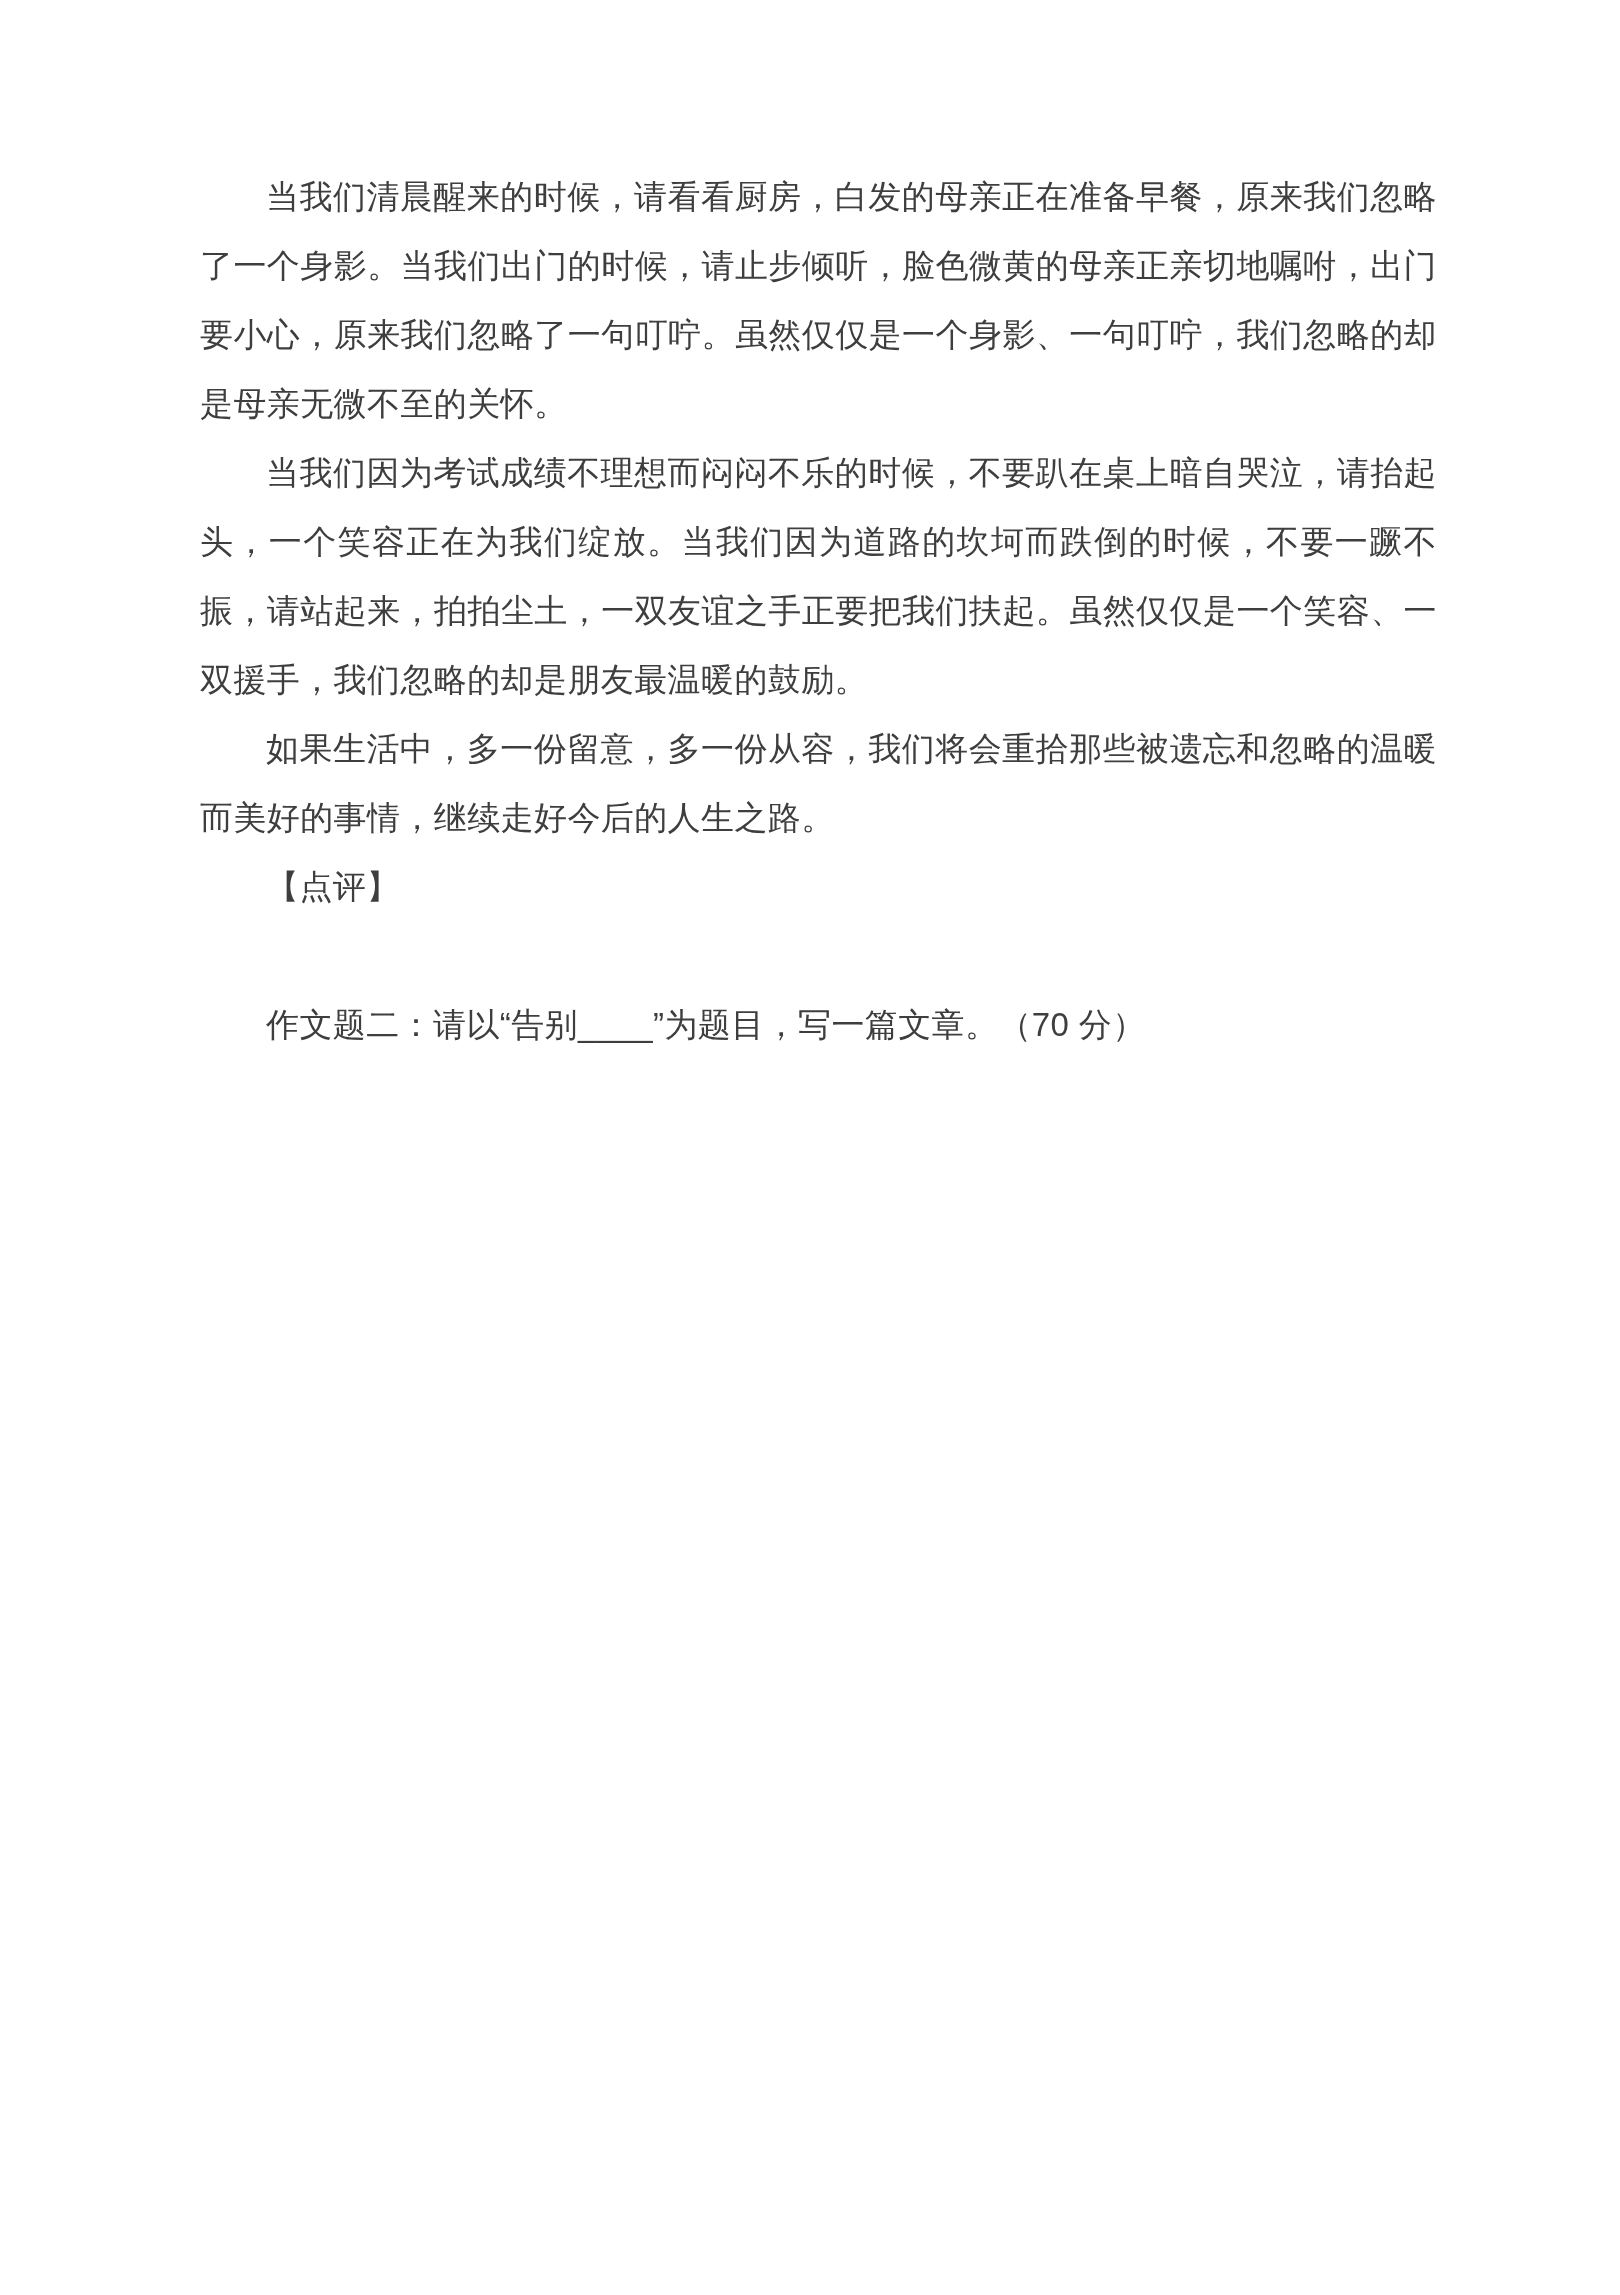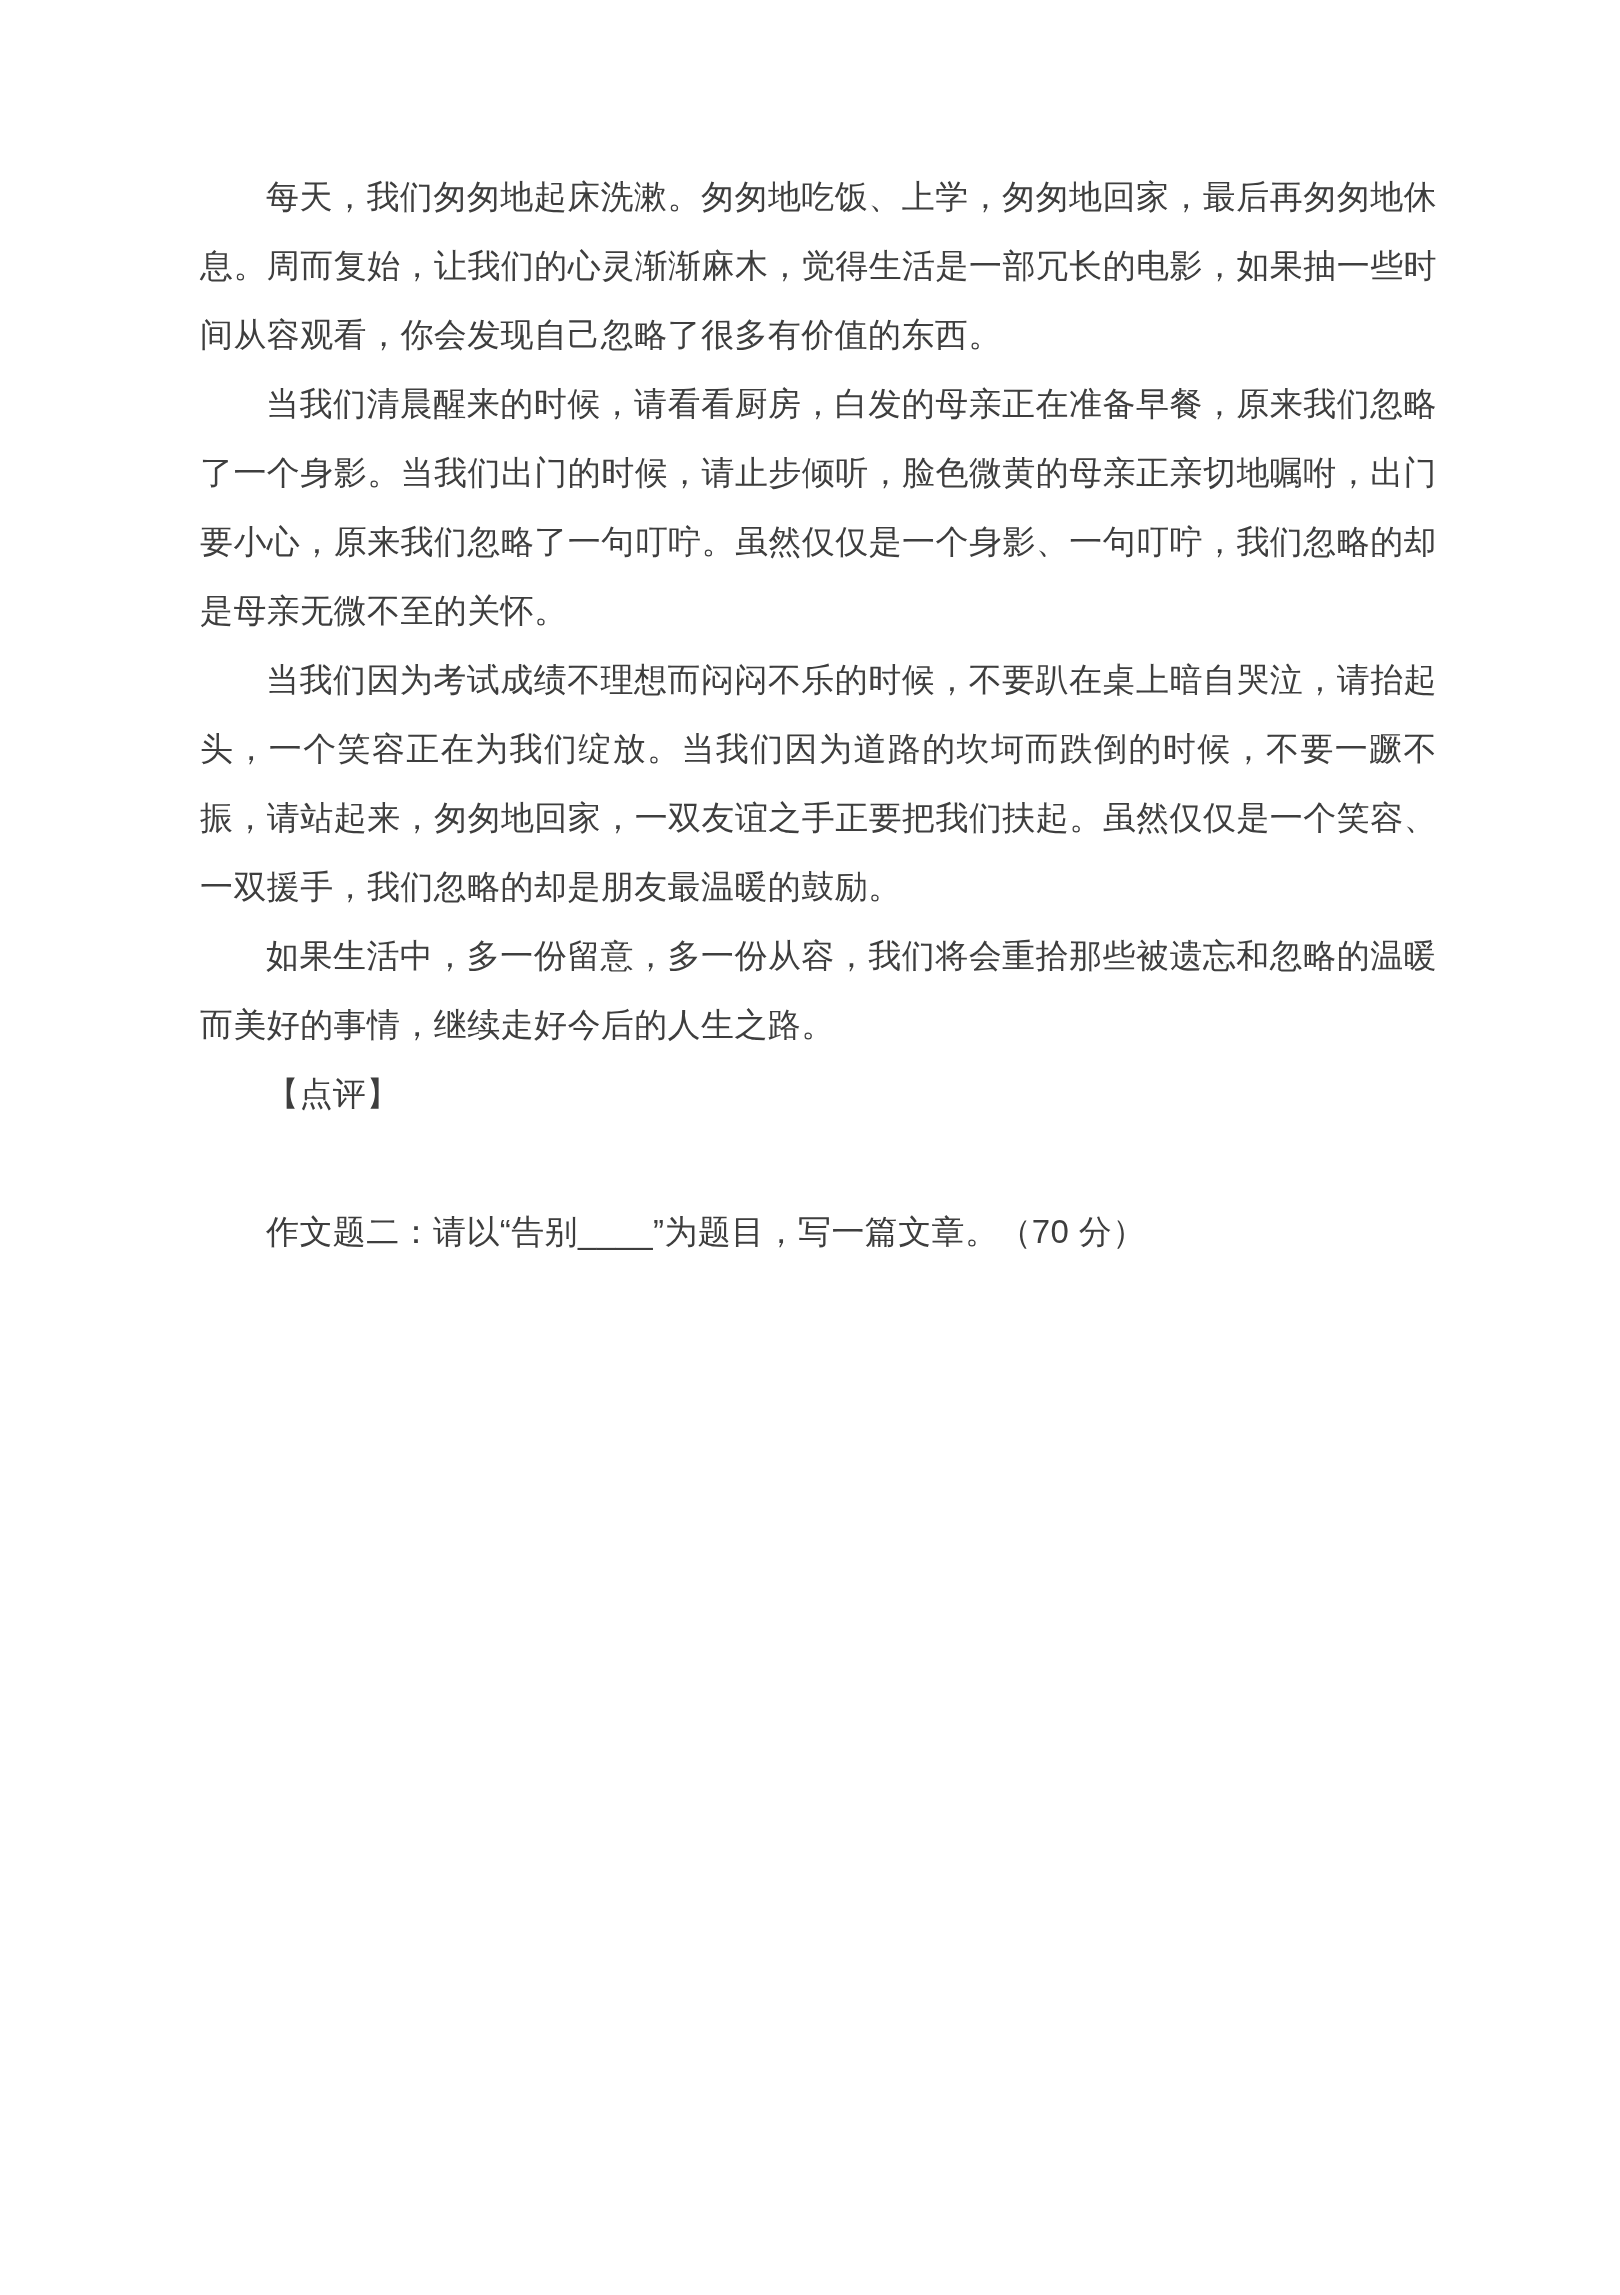--- a/index.html
+++ b/index.html
@@ -36,21 +36,20 @@
   }
   .gap-above {
     margin-top: 69px;
   }
 </style>
 </head>
 <body>
 
 <div class="sheet">
   <main class="content">
-    <p class="para">每天，我们匆匆地起床洗漱。匆匆地吃饭、上学，匆匆地回家，最后再匆匆地休息。周而复始，让我们的心灵渐渐麻木，觉得生活是一部冗长的电影，如果抽一些时间从容观看，你会发现自己忽略了很多有价值的东西。</p>
     <p class="para">当我们清晨醒来的时候，请看看厨房，白发的母亲正在准备早餐，原来我们忽略了一个身影。当我们出门的时候，请止步倾听，脸色微黄的母亲正亲切地嘱咐，出门要小心，原来我们忽略了一句叮咛。虽然仅仅是一个身影、一句叮咛，我们忽略的却是母亲无微不至的关怀。</p>
-    <p class="para">当我们因为考试成绩不理想而闷闷不乐的时候，不要趴在桌上暗自哭泣，请抬起头，一个笑容正在为我们绽放。当我们因为道路的坎坷而跌倒的时候，不要一蹶不振，请站起来，匆匆地回家，一双友谊之手正要把我们扶起。虽然仅仅是一个笑容、一双援手，我们忽略的却是朋友最温暖的鼓励。</p>
+    <p class="para">当我们因为考试成绩不理想而闷闷不乐的时候，不要趴在桌上暗自哭泣，请抬起头，一个笑容正在为我们绽放。当我们因为道路的坎坷而跌倒的时候，不要一蹶不振，请站起来，拍拍尘土，一双友谊之手正要把我们扶起。虽然仅仅是一个笑容、一双援手，我们忽略的却是朋友最温暖的鼓励。</p>
     <p class="para">如果生活中，多一份留意，多一份从容，我们将会重拾那些被遗忘和忽略的温暖而美好的事情，继续走好今后的人生之路。</p>
     <p class="para">【点评】</p>
     <p class="para gap-above">作文题二：请以“告别____”为题目，写一篇文章。（70 分）</p>
   </main>
 </div>
 
 
 </body></html>

